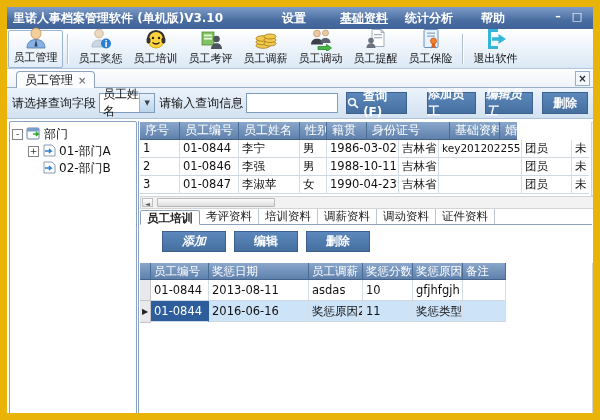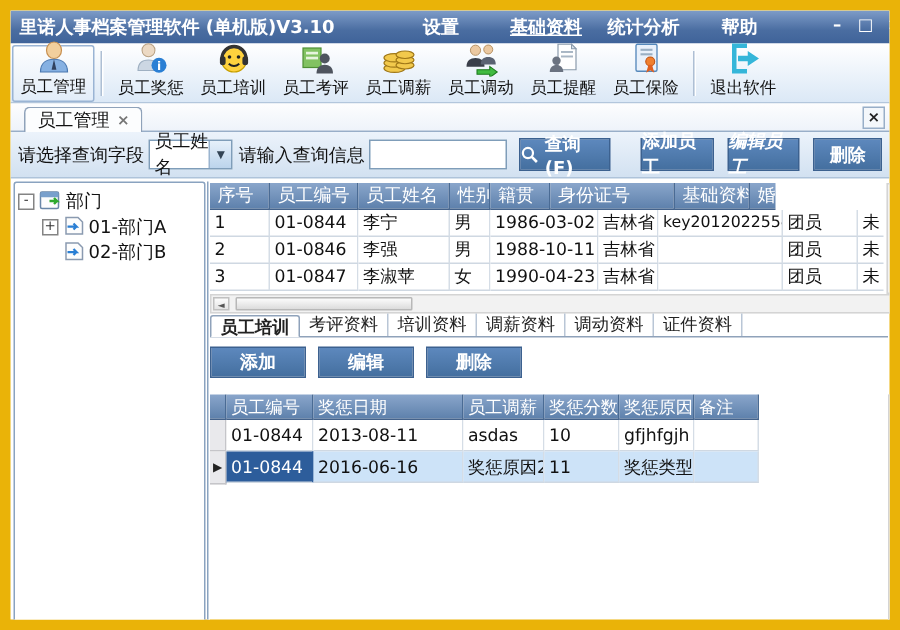--- a/index.html
+++ b/index.html
@@ -100,21 +100,21 @@
 
   
   .subtabs { position:absolute; left:133px; top:203px; right:1px; height:15px;
     border-bottom:1px solid #8fa2ba; display:flex; align-items:flex-end; font-size:11.5px; }
   .subtab { padding:0 6px; height:15px; line-height:15px; color:#222; border-right:1px solid #b9c6d6; }
   .subtab.active { border:1px solid #8fa2ba; border-bottom:1px solid #fff; background:#fff;
     border-radius:2px 2px 0 0; font-weight:bold; margin-bottom:-1px; }
   .detail-btns { position:absolute; left:133px; top:224px; height:21px; display:flex; }
   .d-btn { width:64px; height:21px; border:1px solid #3c618f; background:linear-gradient(#5d88bd,#446f9f);
     color:#fff; font-weight:bold; font-size:12px; text-align:center; line-height:19px; }
-  .d-add { margin-left:0; } .d-edit { margin-left:8px; } .d-del { margin-left:8px; }
+  .d-add { margin-left:22px;font-style:italic; } .d-edit { margin-left:8px; } .d-del { margin-left:8px; }
 
   
   .rw-table { position:absolute; left:133px; top:256px; width:366px; }
   .rh { background:linear-gradient(#8aa6cb,#5e81ac); color:#fff; height:17px; line-height:16px;
     padding-left:3px; font-size:11.5px; border-right:1px solid #4a6b94; border-bottom:1px solid #44628a;
     overflow:hidden; white-space:nowrap; }
   .rd { background:#fff; height:21px; line-height:20px; padding-left:3px; font-size:11.5px;
     border-right:1px solid #d5dde6; border-bottom:1px solid #cfd8e2; overflow:hidden; white-space:nowrap; }
   .ind { width:11px; background:#e9e9ec; border-right:1px solid #c5c5c9; border-bottom:1px solid #c5c5c9;
     padding:0; text-align:center; font-size:8px; line-height:21px; color:#222; }

